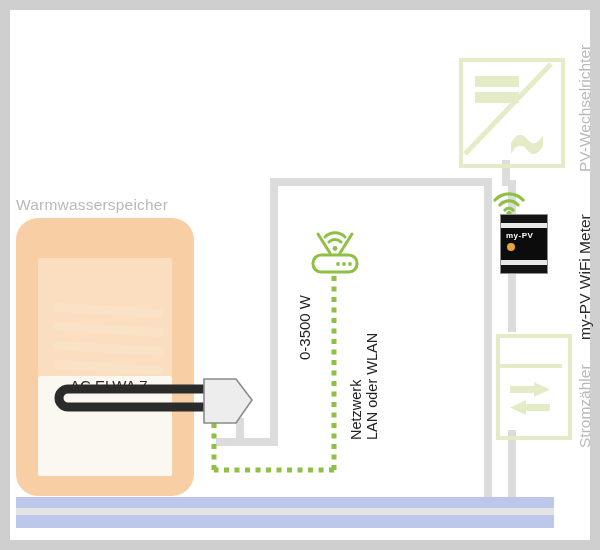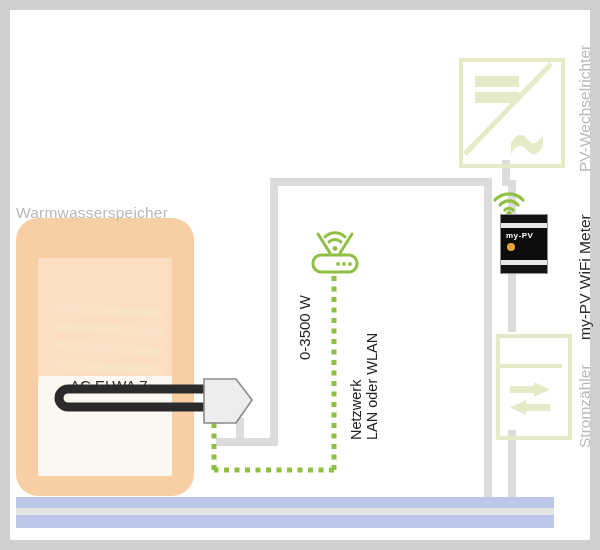--- a/index.html
+++ b/index.html
@@ -16,21 +16,21 @@
   .wire{position:absolute;background:#dcdcdc;}
 
   
   .tank{position:absolute;left:16px;top:218px;width:178px;height:278px;
         border-radius:22px;background:#f8cfa4;}
   .tank-inner-top{position:absolute;left:22px;top:40px;width:134px;height:118px;
         background:#fbdec0;border-radius:2px;}
   .tank-inner-bot{position:absolute;left:22px;top:158px;width:134px;height:100px;
         background:#fbf8f2;border-radius:2px;}
   .coil{position:absolute;height:9px;background:#fae2c6;border-radius:5px;}
-  .tank-label{position:absolute;left:16px;top:204px;font-size:15.5px;color:#b9b9b9;
+  .tank-label{position:absolute;left:16px;top:196px;font-size:15.5px;color:#b9b9b9;
         letter-spacing:.2px;white-space:nowrap;}
   .elwa-label{position:absolute;left:70px;top:377px;font-size:15px;color:#2b2b2b;
         white-space:nowrap;}
 
   
   .svgbox{position:absolute;}
 
   
   .palebox{position:absolute;border:4px solid #e3ecc6;background:transparent;}
 

